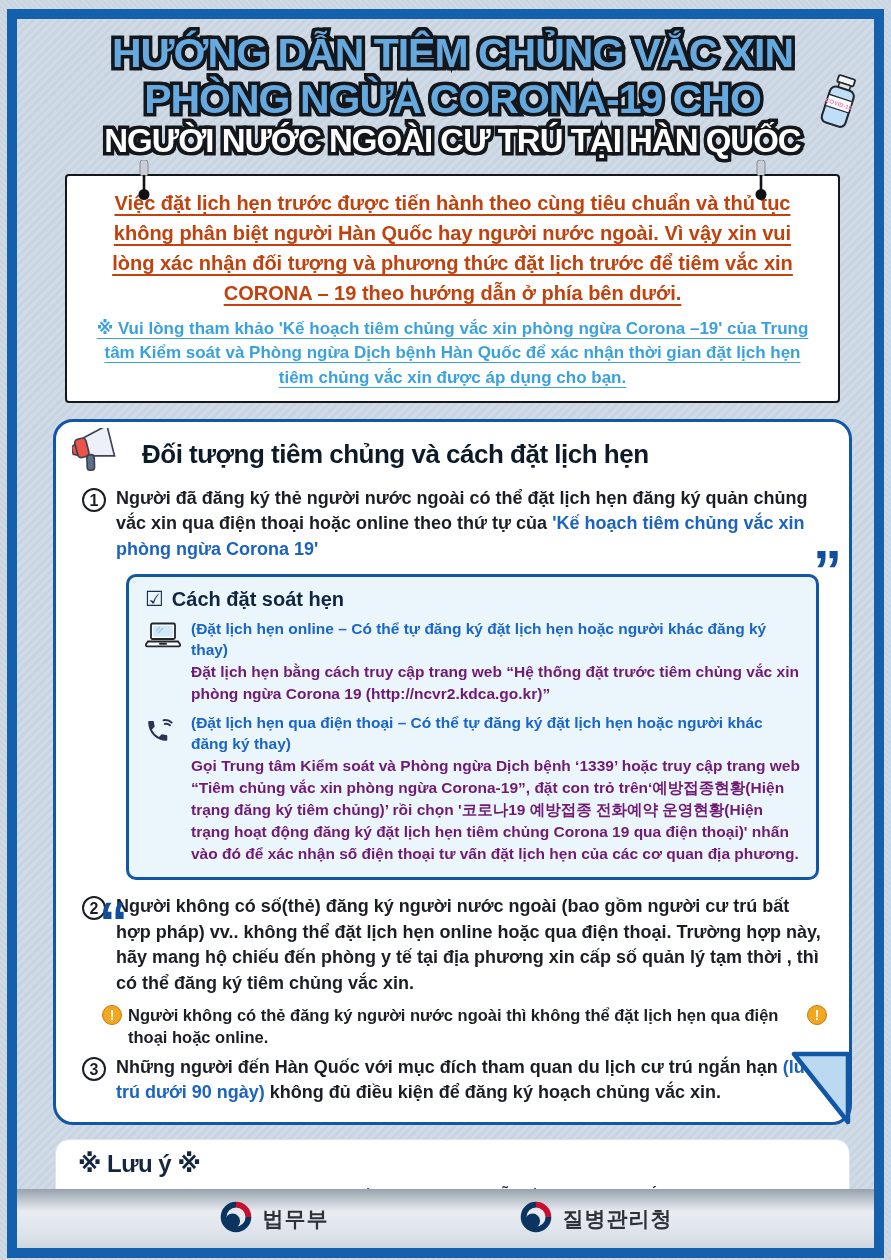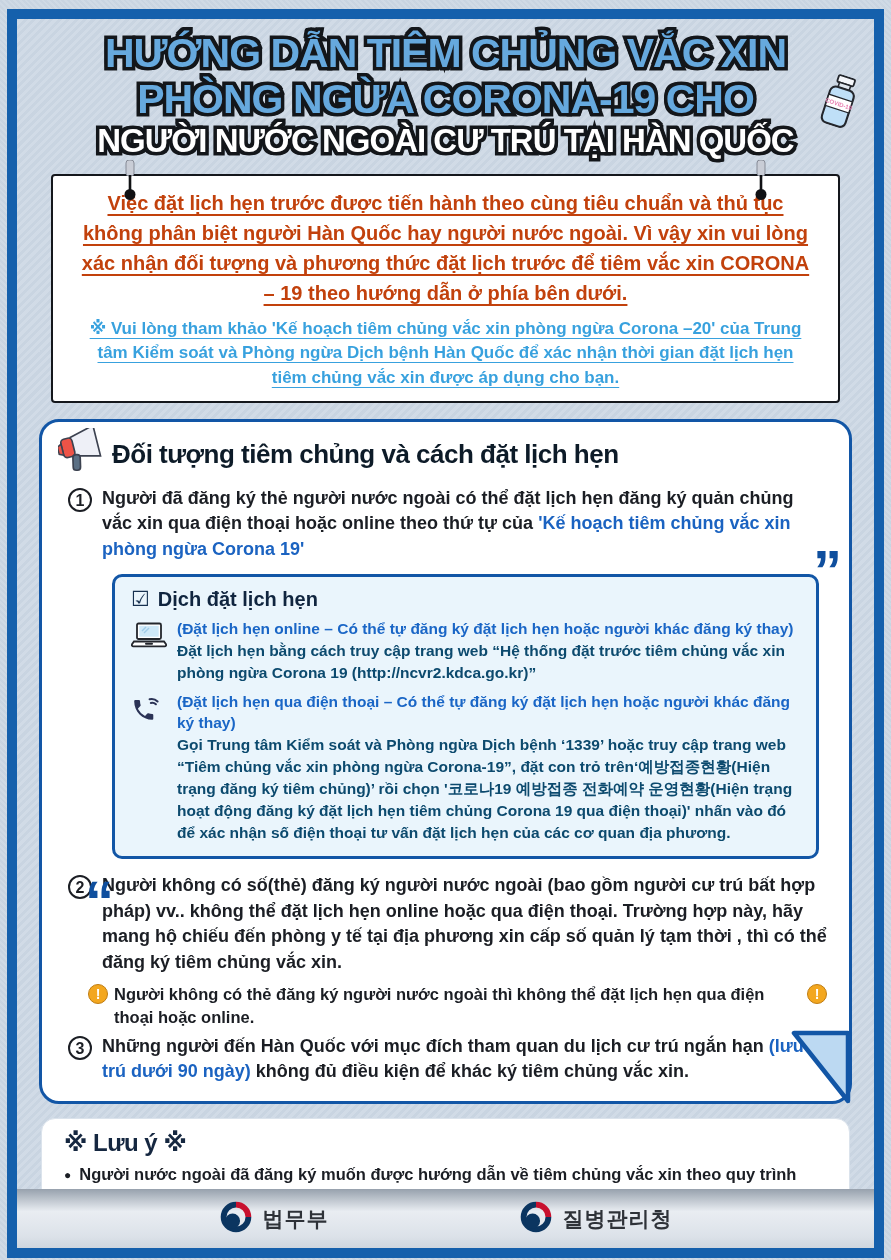--- a/index.html
+++ b/index.html
@@ -7,21 +7,21 @@
   body { font-family:"Liberation Sans","DejaVu Sans",sans-serif; background:#c9d4e0; }
 
   .poster { position:relative; width:891px; height:1260px; overflow:hidden;
     background:
       repeating-linear-gradient(45deg, rgba(255,255,255,.05) 0 2px, rgba(120,140,165,.05) 2px 4px),
       #cdd8e4; }
   .frame { position:absolute; left:7px; right:7px; top:9px; bottom:2px;
     border:10px solid #1560ac;
     background:
       repeating-linear-gradient(-45deg, rgba(255,255,255,.06) 0 3px, rgba(120,140,165,.06) 3px 6px),
-      #ced9e5; }
+      #ced9e5; padding-left: 14px; }
   .content { position:relative; height:100%; padding:6px 22px 0 22px; }
 
   
   .title-block { text-align:center; line-height:1.12; margin-top:6px; }
   .outline { position:relative; display:inline-block; font-weight:bold; letter-spacing:-1px; z-index:0; }
   .outline::before { content:attr(data-text); position:absolute; left:0; top:0; width:100%; z-index:-1;
     -webkit-text-stroke:7px #13161a; color:#13161a;
     text-shadow:-3px -3px 0 #13161a,3px -3px 0 #13161a,-3px 3px 0 #13161a,3px 3px 0 #13161a,
                 -3px 0 0 #13161a,3px 0 0 #13161a,0 -3px 0 #13161a,0 3px 0 #13161a; }
   .t-blue  { font-size:41px; color:#66a9de; }
@@ -35,21 +35,21 @@
   .pin { position:absolute; top:-16px; }
   .pin.left { left:68px; } .pin.right { right:68px; }
   .notice-main { font-size:20px; font-weight:bold; color:#c2410c; line-height:1.5;
     text-decoration:underline; text-underline-offset:4px; }
   .notice-sub { margin-top:9px; font-size:17px; font-weight:bold; color:#2e9ddd; line-height:1.45;
     text-decoration:underline; text-underline-offset:4px; opacity:.95; }
 
   
   .main-box { position:relative; margin:16px 0 0 0; background:#fff; border:3.5px solid #1256a6;
     border-radius:20px; padding:10px 22px 16px 26px; }
-  .main-head { display:flex; align-items:center; gap:8px; margin-bottom:8px; }
+  .main-head { display:flex; align-items:center; gap:24px; margin-bottom:8px; }
   .main-head-text { font-size:26px; font-weight:bold; color:#0d1b28; letter-spacing:-.5px; }
   .mega { margin-left:-10px; margin-top:-4px; }
 
   .item { display:flex; gap:10px; margin-top:6px; }
   .num { flex:0 0 auto; width:24px; height:24px; border:2.2px solid #1b1e24; border-radius:50%;
     font-size:16px; font-weight:bold; color:#1b1e24; text-align:center; line-height:21px; margin-top:2px; }
   .item-text { font-size:18px; font-weight:bold; color:#1b1e24; line-height:1.42; }
   .blue { color:#1b63c1; }
   .dash-row { margin:6px 0 0 44px; font-size:17px; font-weight:bold; color:#1b1e24; line-height:1.4; }
 
@@ -57,21 +57,21 @@
   .booking { position:relative; margin:12px 8px 14px 44px; background:#eaf5fc; border:3px solid #1256a6;
     border-radius:10px; padding:10px 16px 12px 16px; }
   .booking-quote { position:absolute; font-size:58px; font-weight:bold; color:#0f4f9e; line-height:0; }
   .q-tr { right:-26px; top:-6px; }
   .q-bl { left:-30px; bottom:-22px; transform:rotate(180deg); }
   .booking-title { font-size:20px; font-weight:bold; color:#10253f; display:flex; gap:8px; align-items:center; }
   .check { font-size:21px; color:#16304f; }
   .b-row { display:flex; gap:10px; margin-top:8px; }
   .b-icon { flex:0 0 36px; padding-top:2px; }
   .b-head { font-size:15.5px; font-weight:bold; color:#1a66c6; line-height:1.35;text-align:right; }
-  .b-body { font-size:15.5px; font-weight:bold; color:#0c4a6e; line-height:1.42; }
+  .b-body { font-size:15.5px; font-weight:bold; color:#701a75; line-height:1.42; }
 
   .warning-row { display:flex; align-items:flex-start; justify-content:center; gap:6px;
     margin:8px 0 4px 20px; font-size:16.5px; font-weight:bold; color:#1b1e24; line-height:1.35; }
   .warn-ic { flex:0 0 auto; width:20px; height:20px; border-radius:50%; background:#f3a71f;
     border:1.5px solid #c07d12; color:#fff; font-weight:bold; font-size:14px; text-align:center;
     line-height:18px; margin-top:1px; }
 
   .fold { position:absolute; right:-4px; bottom:-10px; }
 
   
@@ -121,21 +121,21 @@
           </svg>
         </span>
         <span class="pin right">
           <svg width="18" height="46" viewBox="0 0 18 46">
             <rect x="5" y="0" width="8" height="16" rx="3" fill="#c9cdd6" stroke="#868b96" stroke-width="1"></rect>
             <line x1="9" y1="15" x2="9" y2="30" stroke="#101114" stroke-width="2.6"></line>
             <circle cx="9" cy="34.5" r="5.5" fill="#101114"></circle>
           </svg>
         </span>
         <div class="notice-main">Việc đặt lịch hẹn trước được tiến hành theo cùng tiêu chuẩn và thủ tục không phân biệt người Hàn Quốc hay người nước ngoài. Vì vậy xin vui lòng xác nhận đối tượng và phương thức đặt lịch trước để tiêm vắc xin CORONA – 19 theo hướng dẫn ở phía bên dưới.</div>
-        <div class="notice-sub">※ Vui lòng tham khảo 'Kế hoạch tiêm chủng vắc xin phòng ngừa Corona –20' của Trung tâm Kiểm soát và Phòng ngừa Dịch bệnh Hàn Quốc để xác nhận thời gian đặt lịch hẹn tiêm chủng vắc xin được áp dụng cho bạn.</div>
+        <div class="notice-sub">※ Vui lòng tham khảo 'Kế hoạch tiêm chủng vắc xin phòng ngừa Corona –19' của Trung tâm Kiểm soát và Phòng ngừa Dịch bệnh Hàn Quốc để xác nhận thời gian đặt lịch hẹn tiêm chủng vắc xin được áp dụng cho bạn.</div>
       </div>
 
       <div class="main-box">
         <div class="main-head">
           <span class="mega">
             <svg width="46" height="46" viewBox="0 0 44 44">
               <g transform="rotate(-14 22 22)">
                 <polygon points="15,7 39,1 39,31 15,25" fill="#eef0f7" stroke="#3c4250" stroke-width="1.6"></polygon>
                 <rect x="5" y="7" width="11" height="18" rx="3.5" fill="#ee5347" stroke="#3c4250" stroke-width="1.6"></rect>
                 <rect x="12" y="24" width="7" height="15" rx="3" fill="#5b7085" stroke="#3c4250" stroke-width="1.6" transform="rotate(12 15 31)"></rect>
@@ -151,21 +151,21 @@
           <span class="item-text">
             <span>Người đã đăng ký thẻ người nước ngoài có thể đặt lịch hẹn đăng ký quản chủng vắc xin qua điện thoại hoặc online theo thứ tự của </span><span class="blue">'Kế hoạch tiêm chủng vắc xin phòng ngừa Corona 19'</span>
           </span>
         </div>
 
         <div class="booking">
           <span class="booking-quote q-tr">”</span>
           <span class="booking-quote q-bl">”</span>
           <div class="booking-title">
             <span class="check">☑</span>
-            <span>Dịch đặt lịch hẹn</span>
+            <span>Cách đặt soát hẹn</span>
           </div>
 
           <div class="b-row">
             <span class="b-icon">
               <svg width="36" height="28" viewBox="0 0 36 26">
                 <rect x="6" y="1.5" width="24" height="15.5" rx="1.5" fill="#ffffff" stroke="#23262c" stroke-width="1.8"></rect>
                 <rect x="8.3" y="3.8" width="19.4" height="10.9" fill="#cfe9f8"></rect>
                 <line x1="11" y1="9" x2="15" y2="5" stroke="#9fcbe8" stroke-width="1.4"></line>
                 <line x1="13" y1="11" x2="18" y2="6" stroke="#9fcbe8" stroke-width="1.4"></line>
                 <path d="M3 19.5 h30 l2 2.8 a1.4 1.4 0 0 1 -1.3 2 H2.3 a1.4 1.4 0 0 1 -1.3 -2 Z" fill="#ffffff" stroke="#23262c" stroke-width="1.8"></path>
@@ -199,21 +199,21 @@
         </div>
         <div class="warning-row">
           <span class="warn-ic">!</span>
           <span>Người không có thẻ đăng ký người nước ngoài thì không thể đặt lịch hẹn qua điện thoại hoặc online.</span>
           <span class="warn-ic">!</span>
         </div>
 
         <div class="item">
           <span class="num">3</span>
           <span class="item-text">
-            <span>Những người đến Hàn Quốc với mục đích tham quan du lịch cư trú ngắn hạn </span><span class="blue">(lưu trú dưới 90 ngày)</span><span> không đủ điều kiện để khác ký tiêm chủng vắc xin.</span>
+            <span>Những người đến Hàn Quốc với mục đích tham quan du lịch cư trú ngắn hạn </span><span class="blue">(lưu trú dưới 90 ngày)</span><span> không đủ điều kiện để đăng ký hoạch chủng vắc xin.</span>
           </span>
         </div>
 
         <span class="fold">
           <svg width="62" height="82" viewBox="0 0 62 82">
             <path d="M3 8 L57 8 L57 76 Z" fill="#ffffff"></path>
             <path d="M3 8 L57 8 L57 76 Z" fill="#bcd9f2" stroke="#1256a6" stroke-width="4.5" stroke-linejoin="round"></path>
           </svg>
         </span>
       </div>

